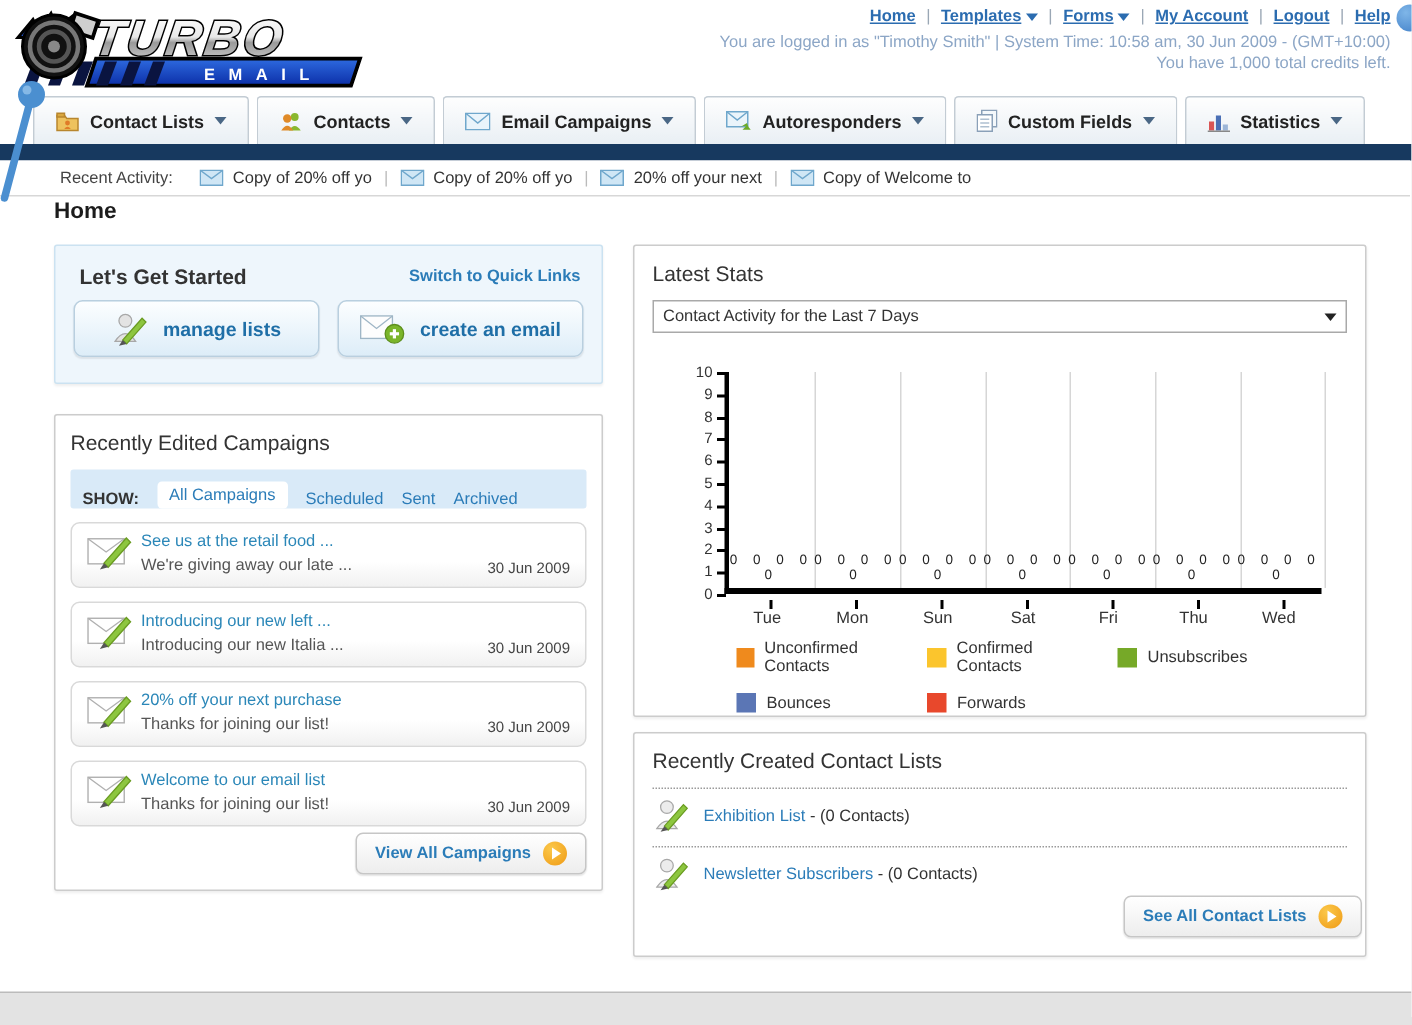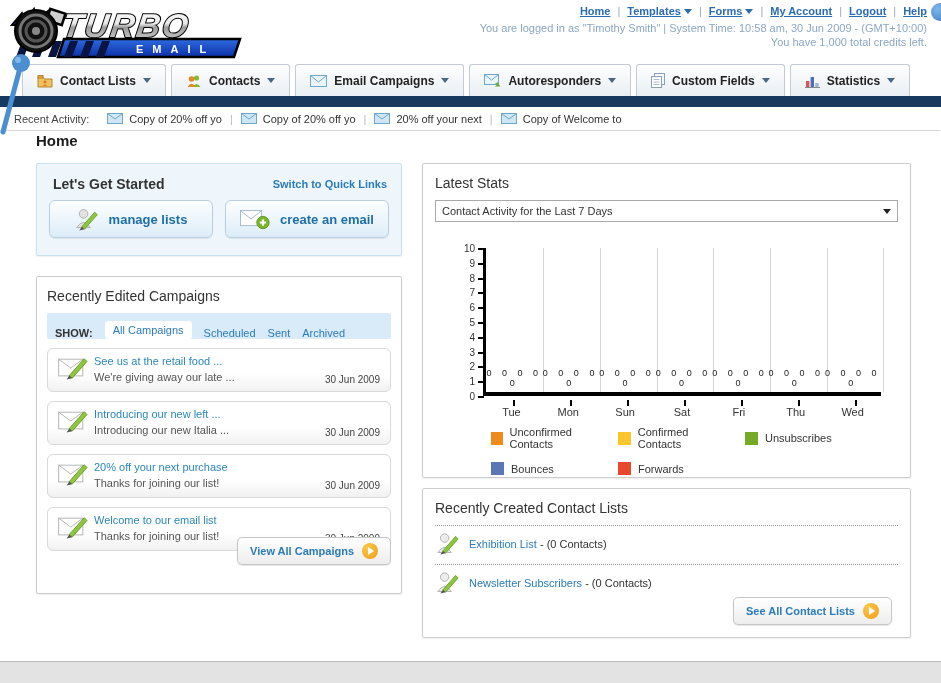--- a/index.html
+++ b/index.html
@@ -31,21 +31,21 @@
   
   .tabbar { position:absolute; left:22px; top:64px; display:flex; gap:5px; z-index:2; }
   .tab { display:flex; align-items:center; gap:7px; height:32px; padding:0 14px;
     background:linear-gradient(#fefefe,#e9eff4); border:1px solid #c3ccd4; border-bottom:none;
     border-radius:3px 3px 0 0; font-size:12px; font-weight:bold; color:#222; cursor:pointer; }
   .tab .caret { border-top-color:#4a6785; border-left-width:4px; border-right-width:4px; }
   .navy-bar { position:absolute; left:0; top:96px; width:941px; height:11px; background:#17395f; }
 
   
   .activity-row { position:absolute; left:0; top:107px; width:940px; height:24px; background:#fff;
-    border-bottom:1px solid #d7d7d7; display:flex; align-items:center; padding-left:14px; font-size:11px; color:#444; }
+    border-bottom:1px solid #d7d7d7; display:flex; align-items:center; padding-left:40px; font-size:11px; color:#444; }
   .activity-row .lbl { margin-right:18px; }
   .activity-item { display:flex; align-items:center; gap:6px; color:#333; cursor:pointer; }
   .activity-item .txt { max-width:104px; overflow:hidden; white-space:nowrap; }
   .activity-sep { color:#bbb; margin:0 8px; }
 
   
   .page-title { position:absolute; left:36px; top:132px; font-size:15px; font-weight:bold; color:#1c1c1c; }
   .panel { position:absolute; background:#fff; border:1px solid #ccc; border-radius:2px;
     box-shadow:0 1px 2px rgba(0,0,0,.07); }
   .panel-title { font-size:14px; color:#333; }
@@ -66,21 +66,21 @@
   .show-bar .show-lbl { font-weight:bold; }
   .show-tab { color:#2b7cb8; cursor:pointer; }
   .show-tab.active { background:#fff; padding:3px 8px; border-radius:3px; color:#2b7cb8; }
   .camp-row { margin-top:9px; border:1px solid #d9d9d9; border-radius:6px; height:44px;
     background:linear-gradient(#ffffff 60%, #f1f1f1); display:flex; align-items:center; padding:0 10px; cursor:pointer; }
   .camp-icon { width:36px; flex:0 0 36px; }
   .camp-text { flex:1; overflow:hidden; }
   .camp-title { font-size:11px; color:#2b87b8; text-decoration:none; display:block; cursor:pointer; }
   .camp-sub { font-size:11px; color:#555; }
   .camp-date { font-size:10px; color:#444; flex:0 0 auto; align-self:flex-start; margin-top:25px; }
-  .view-all-wrap { position:absolute; right:10px; bottom:28px;border-radius:13px; }
+  .view-all-wrap { position:absolute; right:10px; bottom:10px;border-radius:13px; }
   .pill-btn { display:flex; align-items:center; gap:8px; background:linear-gradient(#ffffff,#ededed);
     border:1px solid #c6c6c6; border-radius:5px; padding:5px 12px; font-size:11px; font-weight:bold;
     color:#2b7cb8; cursor:pointer; box-shadow:0 1px 1px rgba(0,0,0,.1); }
   .orange-circle { width:16px; height:16px; border-radius:50%;
     background:radial-gradient(circle at 35% 30%, #fbc84a, #ef9a15); display:flex; align-items:center; justify-content:center; }
   .orange-circle i { display:block; width:0; height:0; border-left:6px solid #fff;
     border-top:4px solid transparent; border-bottom:4px solid transparent; margin-left:2px; }
 
   
   .stats { left:422px; top:163px; width:489px; height:315px; padding:10px 12px; }
@@ -100,21 +100,21 @@
   .legend { position:absolute; left:68px; top:262px; display:grid;
     grid-template-columns:115px 115px auto; row-gap:5px; column-gap:0;gap:12px; }
   .legend-item { display:flex; align-items:center; gap:7px; font-size:11px; color:#333; }
   .swatch { width:13px; height:13px; display:inline-block; }
 
   
   .clists { left:422px; top:488px; width:489px; height:150px; padding:10px 12px; }
   .dotted { border-top:1px dotted #9a9a9a; margin-top:8px; }
   .cl-row { display:flex; align-items:center; gap:10px; padding:6px 0 6px 2px; font-size:11px; color:#333; }
   .cl-link { color:#2b7cb8; text-decoration:none; cursor:pointer; }
-  .see-all-wrap { position:absolute; right:18px; bottom:12px;padding-left:15px; }
+  .see-all-wrap { position:absolute; right:2px; bottom:12px;padding-left:15px; }
 
   .footer-strip { position:absolute; left:0; top:662px; width:941px; height:21px; background:#e3e3e3; }
 </style>
 </head>
 <body>
 
 <div class="content">
 
   <div class="logo">
     <svg width="240" height="56" viewBox="0 0 240 56">

